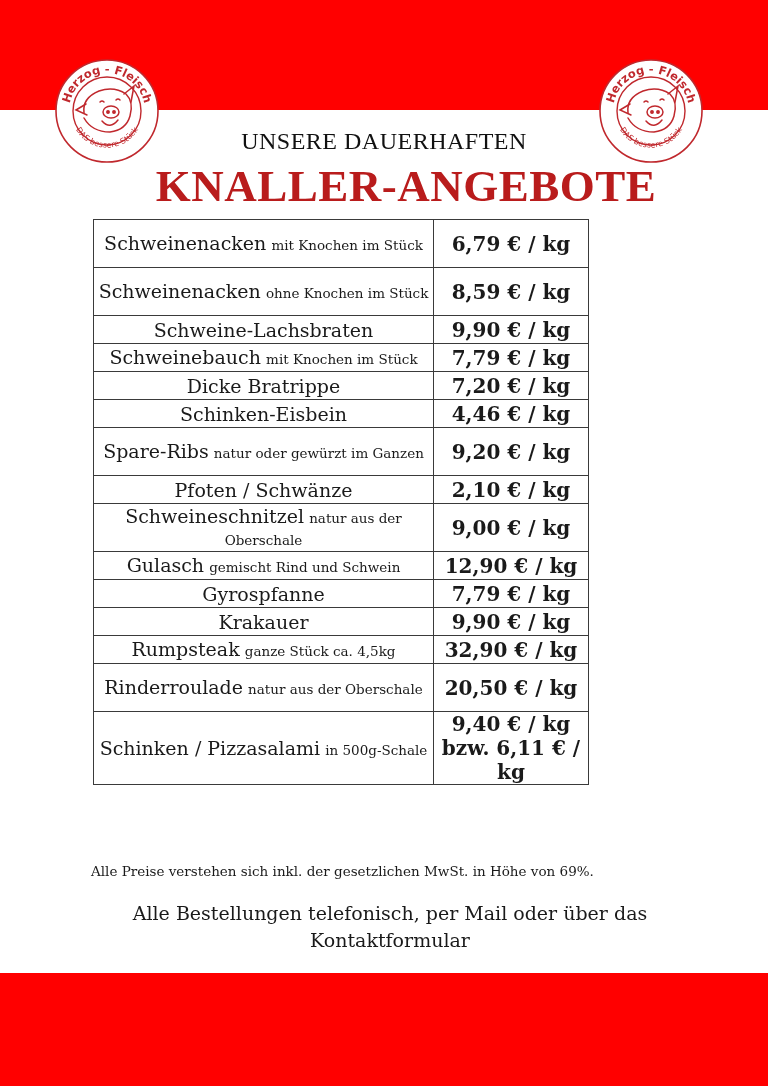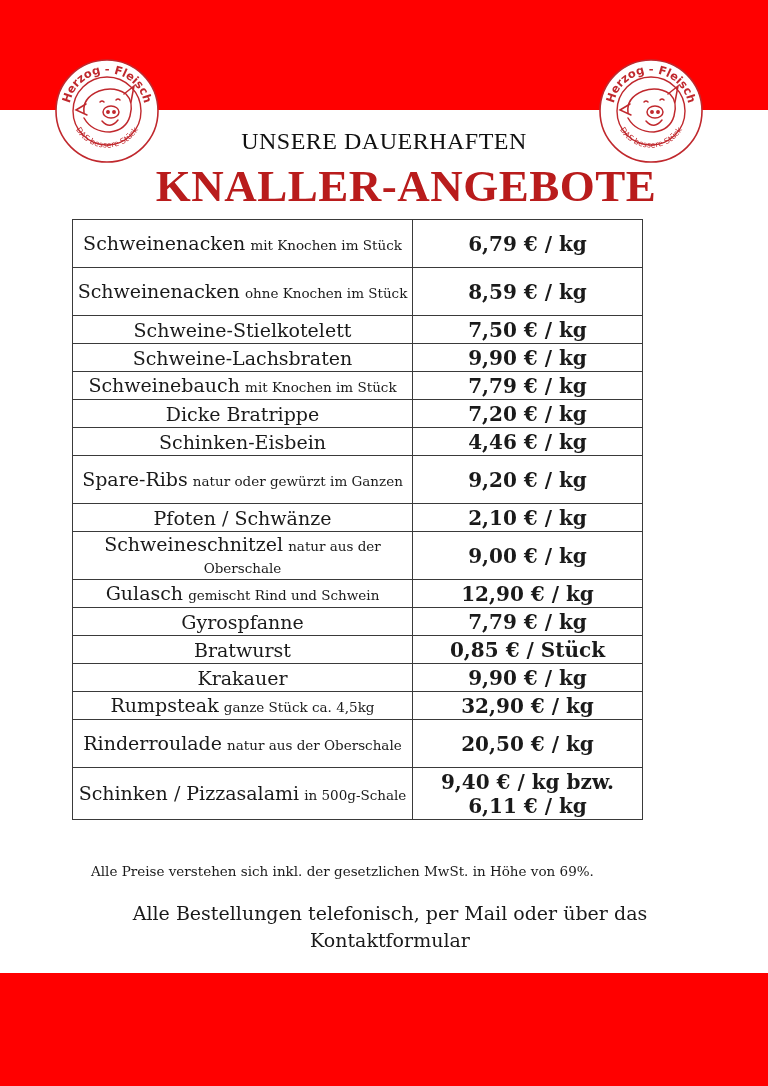--- a/index.html
+++ b/index.html
@@ -33,22 +33,22 @@
   .title {
     position: absolute; left: 0; width: 768px; top: 160px;
     text-align: center;
     font-family: "Liberation Serif", serif;
     font-weight: bold; font-size: 45px; color: #b91c1c;
     letter-spacing: 0.5px;
     padding-left: 22px;
   }
 
   table.offers {
-    position: absolute; left: 72px; top: 219px;
-    width: 571px;
+    position: absolute; left: 93px; top: 219px;
+    width: 496px;
     border-collapse: collapse;
     table-layout: fixed;
   }
   table.offers td {
     border: 1.5px solid #3a3a3a;
     text-align: center; vertical-align: middle;
     padding: 0 4px;
     font-family: "DejaVu Serif", serif;
     color: #1a1a1a;
   }
@@ -145,24 +145,20 @@
   <tbody>
     <tr class="r50">
       <td class="name multi"><span class="prod">Schweinenacken</span> <span class="desc">mit Knochen im Stück</span></td>
       <td class="price">6,79 € / kg</td>
     </tr>
     <tr class="r50">
       <td class="name multi"><span class="prod">Schweinenacken</span> <span class="desc">ohne Knochen im Stück</span></td>
       <td class="price">8,59 € / kg</td>
     </tr>
     <tr class="r30">
-      <td class="name"><span class="prod">Schweine-Stielkotelett</span></td>
-      <td class="price">7,50 € / kg</td>
-    </tr>
-    <tr class="r30">
       <td class="name"><span class="prod">Schweine-Lachsbraten</span></td>
       <td class="price">9,90 € / kg</td>
     </tr>
     <tr class="r30">
       <td class="name"><span class="prod">Schweinebauch</span> <span class="desc">mit Knochen im Stück</span></td>
       <td class="price">7,79 € / kg</td>
     </tr>
     <tr class="r30">
       <td class="name"><span class="prod">Dicke Bratrippe</span></td>
       <td class="price">7,20 € / kg</td>
@@ -183,24 +179,20 @@
       <td class="name multi"><span class="prod">Schweineschnitzel</span> <span class="desc">natur aus der Oberschale</span></td>
       <td class="price">9,00 € / kg</td>
     </tr>
     <tr class="r30">
       <td class="name"><span class="prod">Gulasch</span> <span class="desc">gemischt Rind und Schwein</span></td>
       <td class="price">12,90 € / kg</td>
     </tr>
     <tr class="r30">
       <td class="name"><span class="prod">Gyrospfanne</span></td>
       <td class="price">7,79 € / kg</td>
-    </tr>
-    <tr class="r30">
-      <td class="name"><span class="prod">Bratwurst</span></td>
-      <td class="price">0,85 € / Stück</td>
     </tr>
     <tr class="r30">
       <td class="name"><span class="prod">Krakauer</span></td>
       <td class="price">9,90 € / kg</td>
     </tr>
     <tr class="r30">
       <td class="name"><span class="prod">Rumpsteak</span> <span class="desc">ganze Stück ca. 4,5kg</span></td>
       <td class="price">32,90 € / kg</td>
     </tr>
     <tr class="r50">

